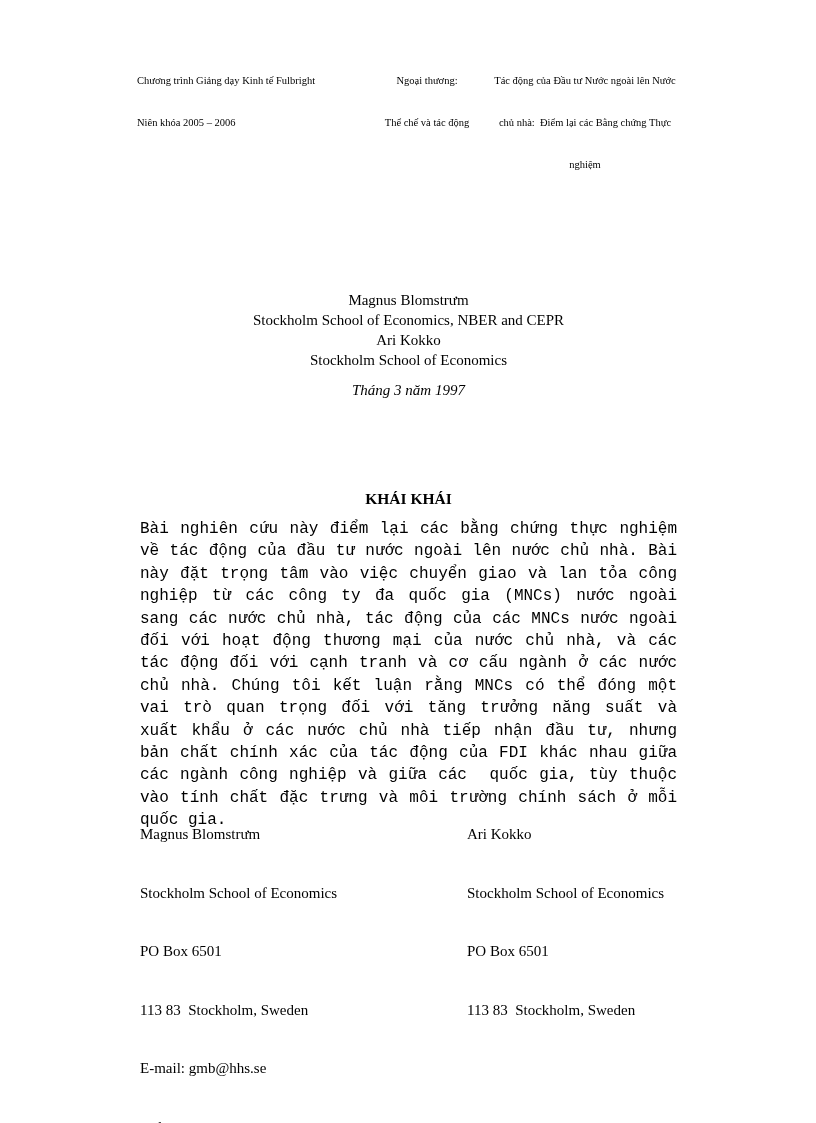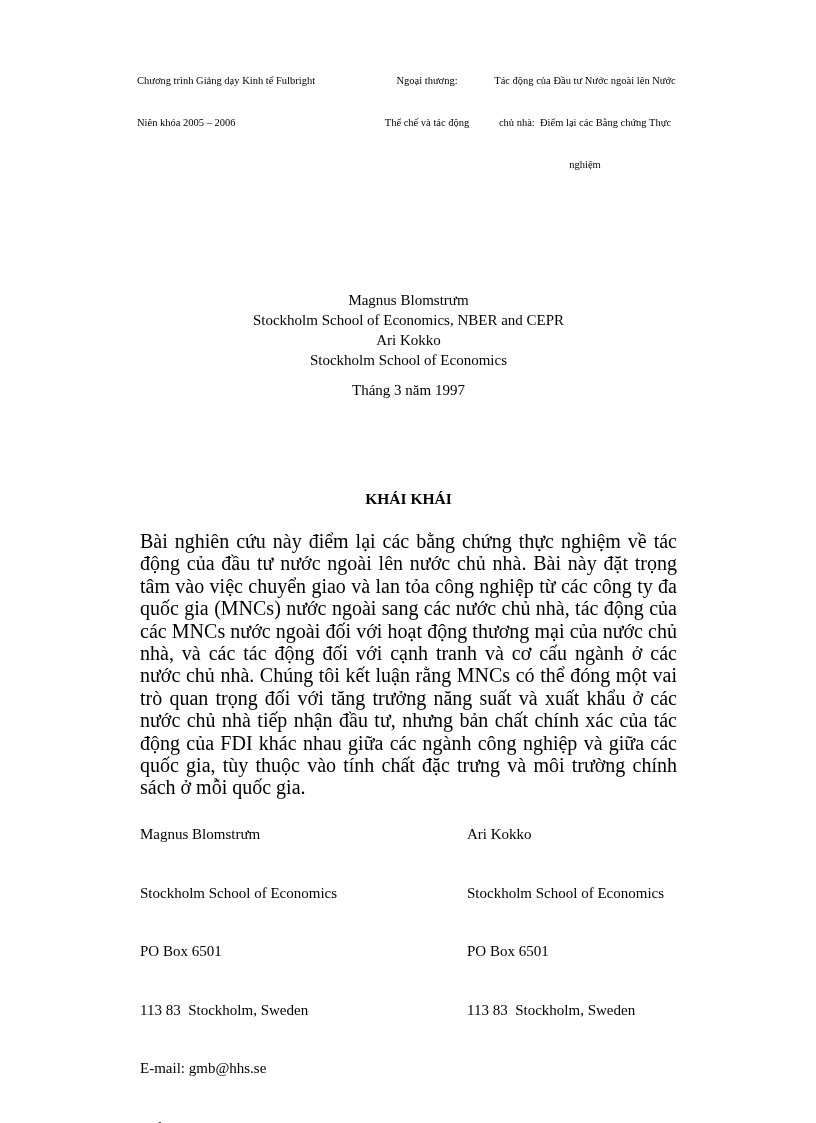--- a/index.html
+++ b/index.html
@@ -49,33 +49,35 @@
     left: 140px; top: 290px; width: 537px;
     font-size: 15px; line-height: 20px;
     text-align: center;
   }
 
   
   .doc-date {
     left: 140px; top: 382px; width: 537px;
     font-size: 15px;
     text-align: center;
+    font-style: italic;
   }
 
   
   .abstract-heading {
     left: 140px; top: 490px; width: 537px;
     font-size: 15.5px; font-weight: bold;
     text-align: center;
   }
   .abstract-body {
-    left: 140px; top: 530px; width: 537px;
-    font-size: 20px; line-height: 22.4px;
+    left: 140px; top: 518px; width: 537px;
+    font-size: 16px; line-height: 22.4px;
     text-align: justify;
     white-space: pre-wrap;
+    font-family: Liberation Mono, monospace;
   }
 
   
   .contact {
     top: 786px;
     font-size: 15px; line-height: 19.5px;
     white-space: pre-wrap;
   }
   .contact-left  { left: 140px; width: 300px; }
   .contact-right { left: 467px; width: 300px; }

